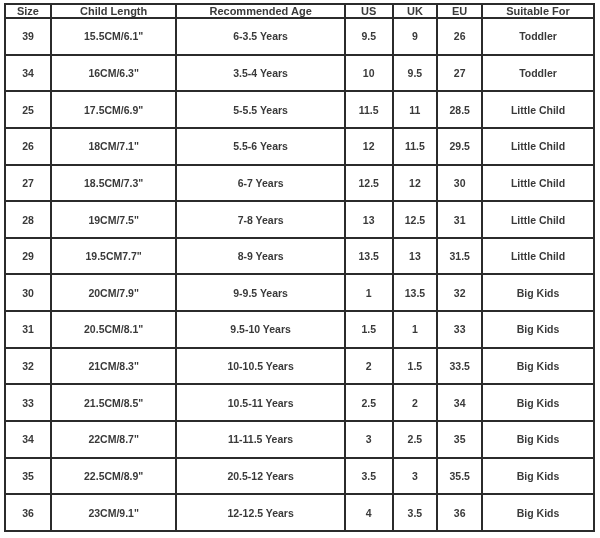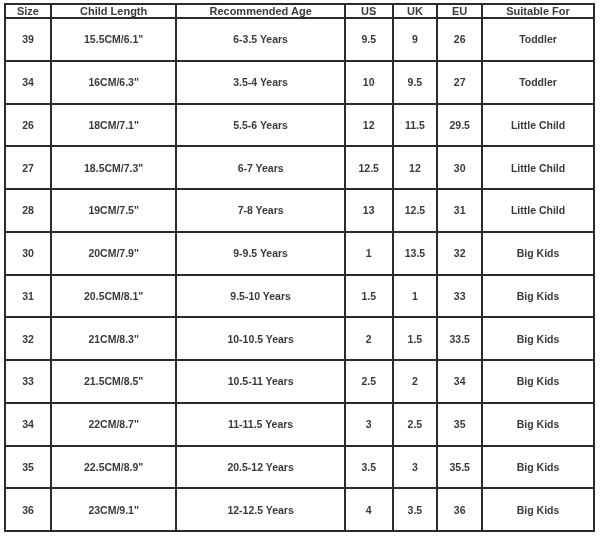--- a/index.html
+++ b/index.html
@@ -87,20 +87,29 @@
         <tr>
           <td>34</td>
           <td>16CM/6.3"</td>
           <td>3.5-4 Years</td>
           <td>10</td>
           <td>9.5</td>
           <td>27</td>
           <td>Toddler</td>
         </tr>
         <tr>
+          <td>25</td>
+          <td>17.5CM/6.9"</td>
+          <td>5-5.5 Years</td>
+          <td>11.5</td>
+          <td>11</td>
+          <td>28.5</td>
+          <td>Little Child</td>
+        </tr>
+        <tr>
           <td>26</td>
           <td>18CM/7.1"</td>
           <td>5.5-6 Years</td>
           <td>12</td>
           <td>11.5</td>
           <td>29.5</td>
           <td>Little Child</td>
         </tr>
         <tr>
           <td>27</td>
@@ -114,20 +123,29 @@
         <tr>
           <td>28</td>
           <td>19CM/7.5"</td>
           <td>7-8 Years</td>
           <td>13</td>
           <td>12.5</td>
           <td>31</td>
           <td>Little Child</td>
         </tr>
         <tr>
+          <td>29</td>
+          <td>19.5CM7.7"</td>
+          <td>8-9 Years</td>
+          <td>13.5</td>
+          <td>13</td>
+          <td>31.5</td>
+          <td>Little Child</td>
+        </tr>
+        <tr>
           <td>30</td>
           <td>20CM/7.9"</td>
           <td>9-9.5 Years</td>
           <td>1</td>
           <td>13.5</td>
           <td>32</td>
           <td>Big Kids</td>
         </tr>
         <tr>
           <td>31</td>

